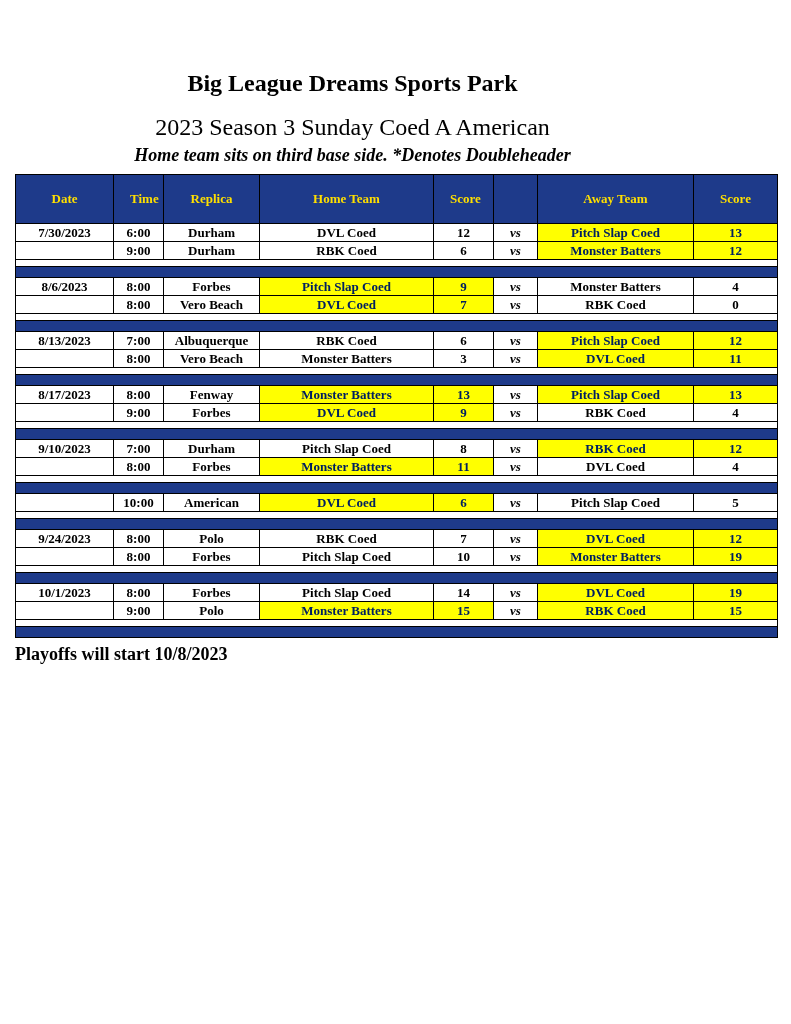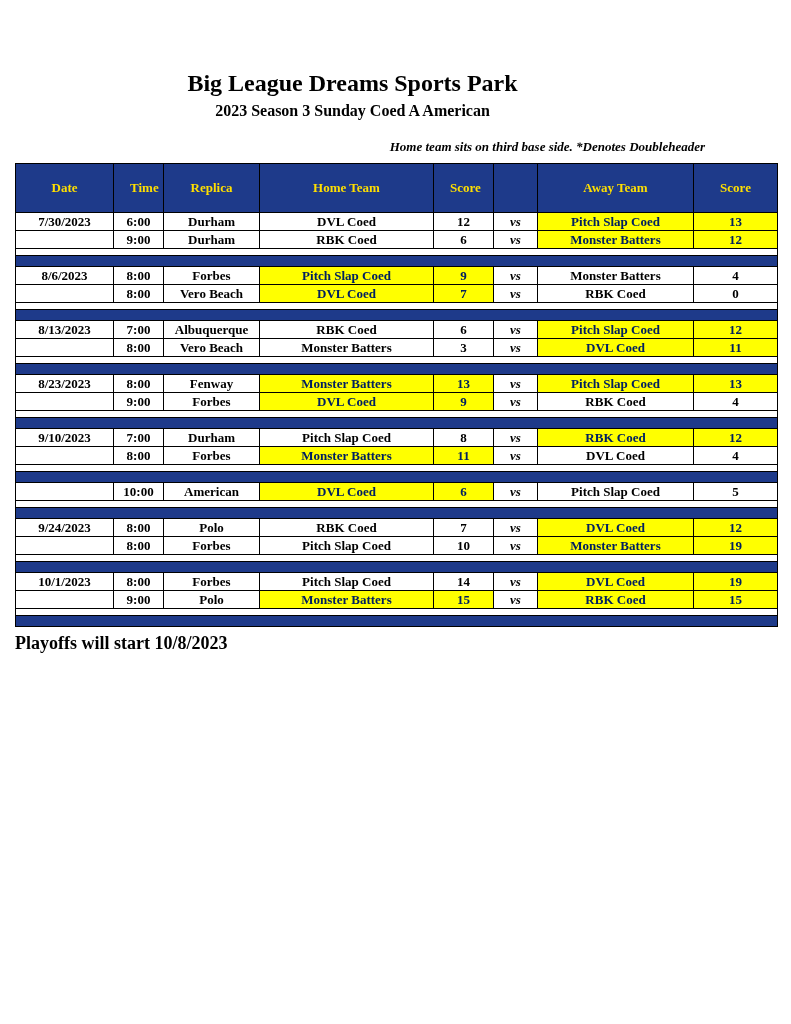--- a/index.html
+++ b/index.html
@@ -18,30 +18,30 @@
   .page { width: 705px; height: 1024px; padding-top: 70px; }
 
   .title {
     text-align: center;
     font-size: 24px;
     font-weight: bold;
     line-height: 1.1;
   }
   .subtitle {
     text-align: center;
-    font-size: 16px;
-    font-weight: bold;
-    margin-top: 6px;
+    font-size: 24px;
+    font-weight: normal;
+    margin-top: 18px;
   }
   .note {
-    text-align: right;
-    font-size: 13px;
+    text-align: center;
+    font-size: 18px;
     font-weight: bold;
     font-style: italic;
-    margin-top: 19px;
+    margin-top: 4px;
   }
 
   table.schedule {
     border-collapse: collapse;
     table-layout: fixed;
     width: 762px;
     margin: 8px 0 0 15px;
   }
   table.schedule th {
     background: var(--navy);
@@ -194,21 +194,21 @@
     <td class="c-away hl">DVL Coed</td>
     <td class="c-score hl">11</td>
   </tr>
         <tr class="spacer-white">
           <td colspan="8"></td>
         </tr>
         <tr class="spacer-navy">
           <td colspan="8"></td>
         </tr>
         <tr class="data-row">
-    <td class="c-date">8/23/2023</td>
+    <td class="c-date">8/17/2023</td>
     <td class="c-time">8:00</td>
     <td class="c-replica">Fenway</td>
     <td class="c-home hl">Monster Batters</td>
     <td class="c-score hl">13</td>
     <td class="c-vs">vs</td>
     <td class="c-away hl">Pitch Slap Coed</td>
     <td class="c-score hl">13</td>
   </tr>
         <tr class="data-row">
     <td class="c-date"></td>

